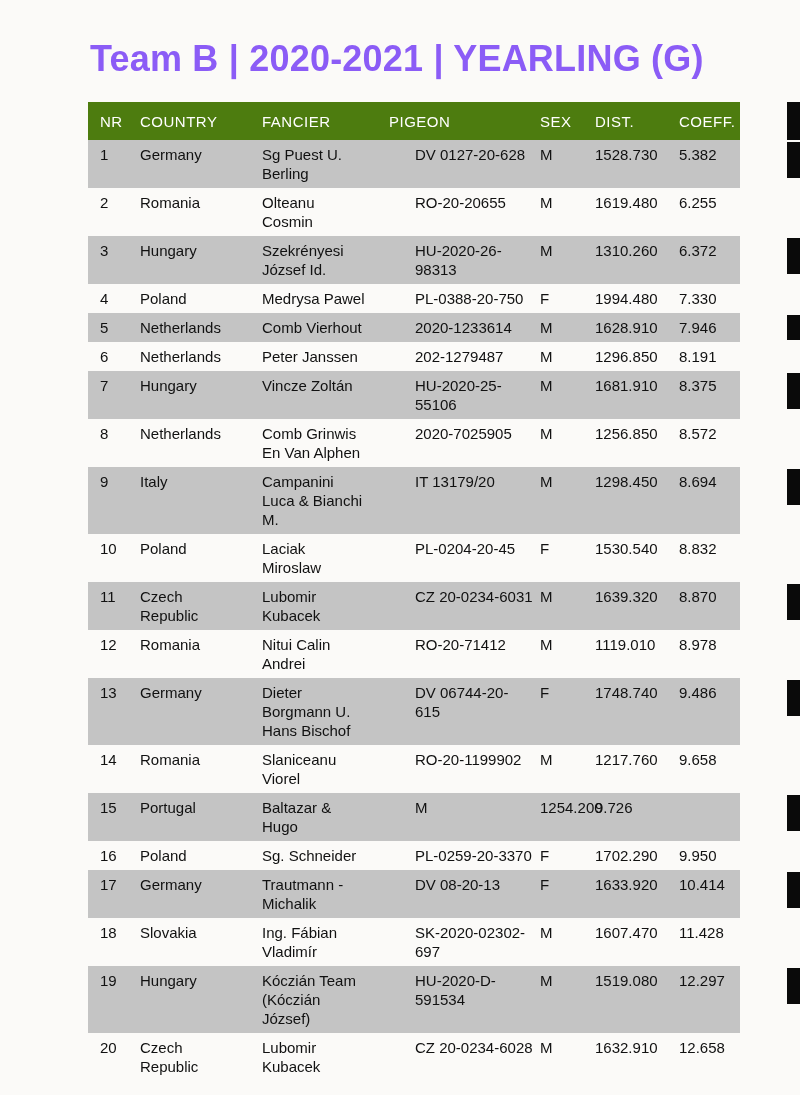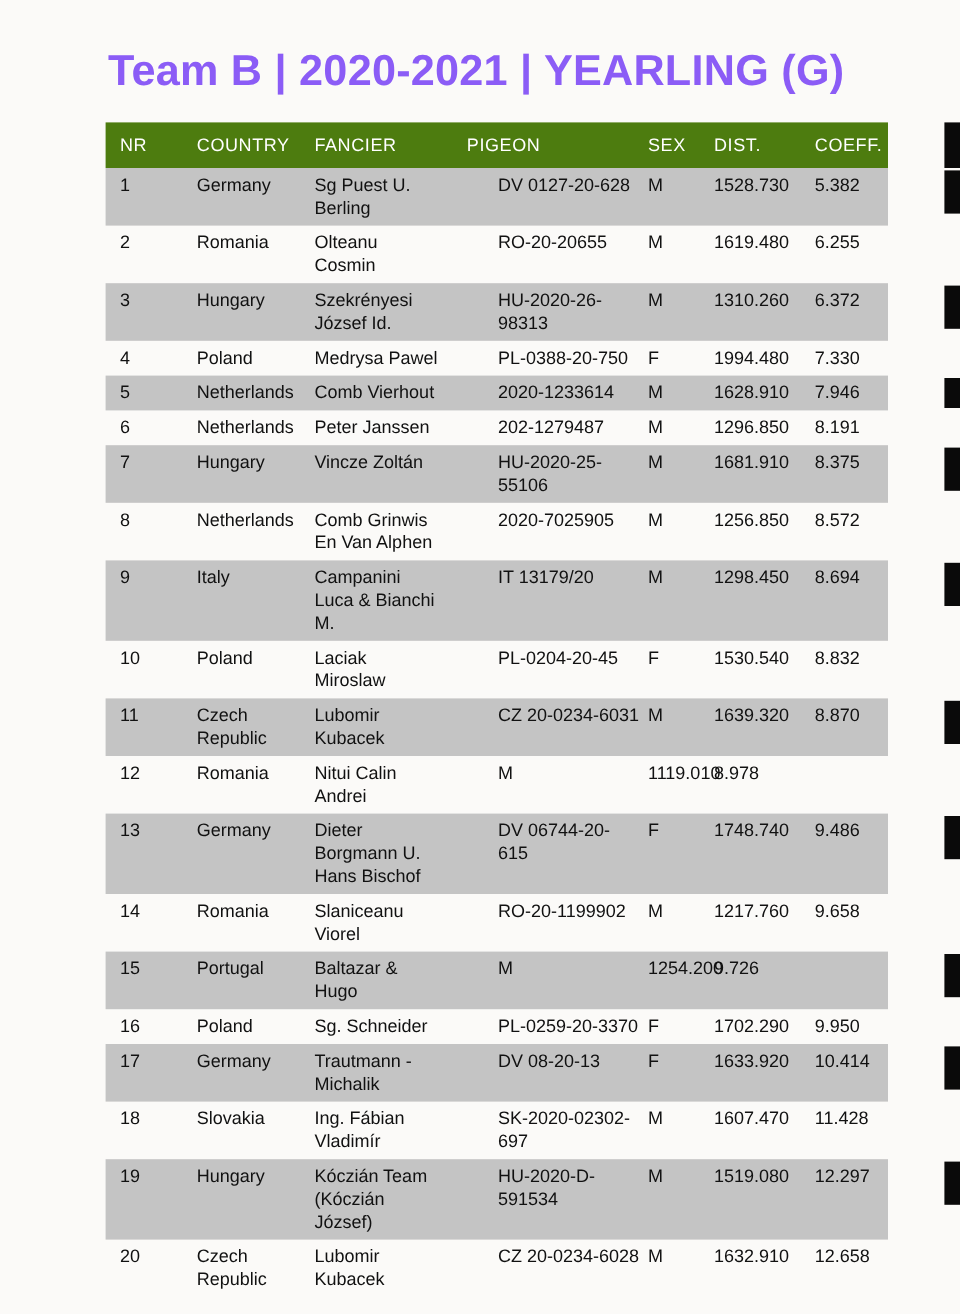--- a/index.html
+++ b/index.html
@@ -37,21 +37,21 @@
     color: #ffffff;
     letter-spacing: 0.5px;
   }
   .header-row .cell { padding-top: 10px; padding-bottom: 9px; }
   .header-row .cell-pigeon { transform: translateX(-26px); }
   .cell {
     padding: 5px 6px 5px 0;
     overflow-wrap: normal;
   }
   .cell-nr { padding-left: 12px; }
-  .cell-country { padding-right: 26px; margin-left: 24px; }
+  .cell-country { padding-right: 26px; }
   .cell-fancier { padding-right: 48px; }
   .cell-pigeon { padding-right: 7px; }
   .row.stripe { background: #c4c4c4; }
   
   .row.stripe::after,
   .header-row::after {
     content: "";
     position: absolute;
     left: 699px;
     top: 2px;
@@ -178,20 +178,21 @@
     <div class="cell cell-fancier">Lubomir Kubacek</div>
     <div class="cell cell-pigeon">CZ 20-0234-6031</div>
     <div class="cell cell-sex">M</div>
     <div class="cell cell-dist">1639.320</div>
     <div class="cell cell-coeff">8.870</div>
   </div>
         <div class="row">
     <div class="cell cell-nr">12</div>
     <div class="cell cell-country">Romania</div>
     <div class="cell cell-fancier">Nitui Calin Andrei</div>
+    <div class="cell cell-pigeon">RO-20-71412</div>
     <div class="cell cell-sex">M</div>
     <div class="cell cell-dist">1119.010</div>
     <div class="cell cell-coeff">8.978</div>
   </div>
         <div class="row stripe">
     <div class="cell cell-nr">13</div>
     <div class="cell cell-country">Germany</div>
     <div class="cell cell-fancier">Dieter Borgmann U. Hans Bischof</div>
     <div class="cell cell-pigeon">DV 06744-20-615</div>
     <div class="cell cell-sex">F</div>

